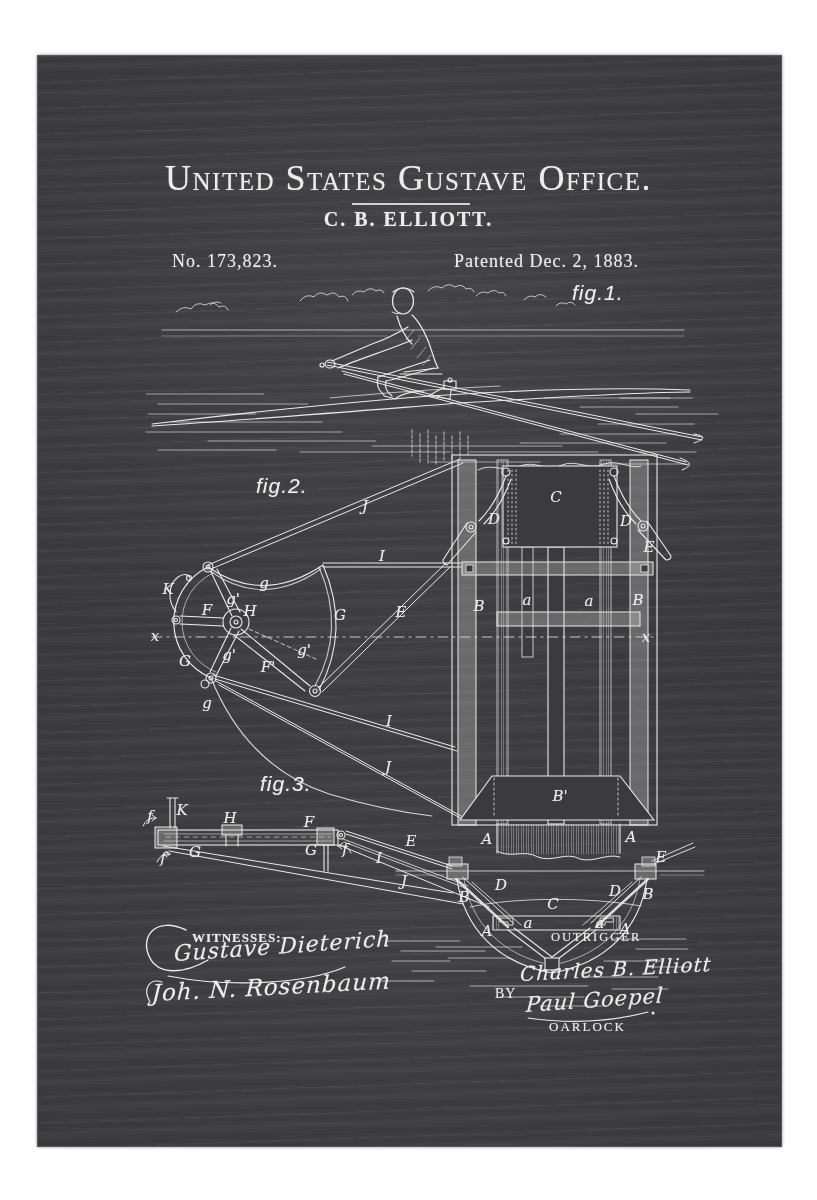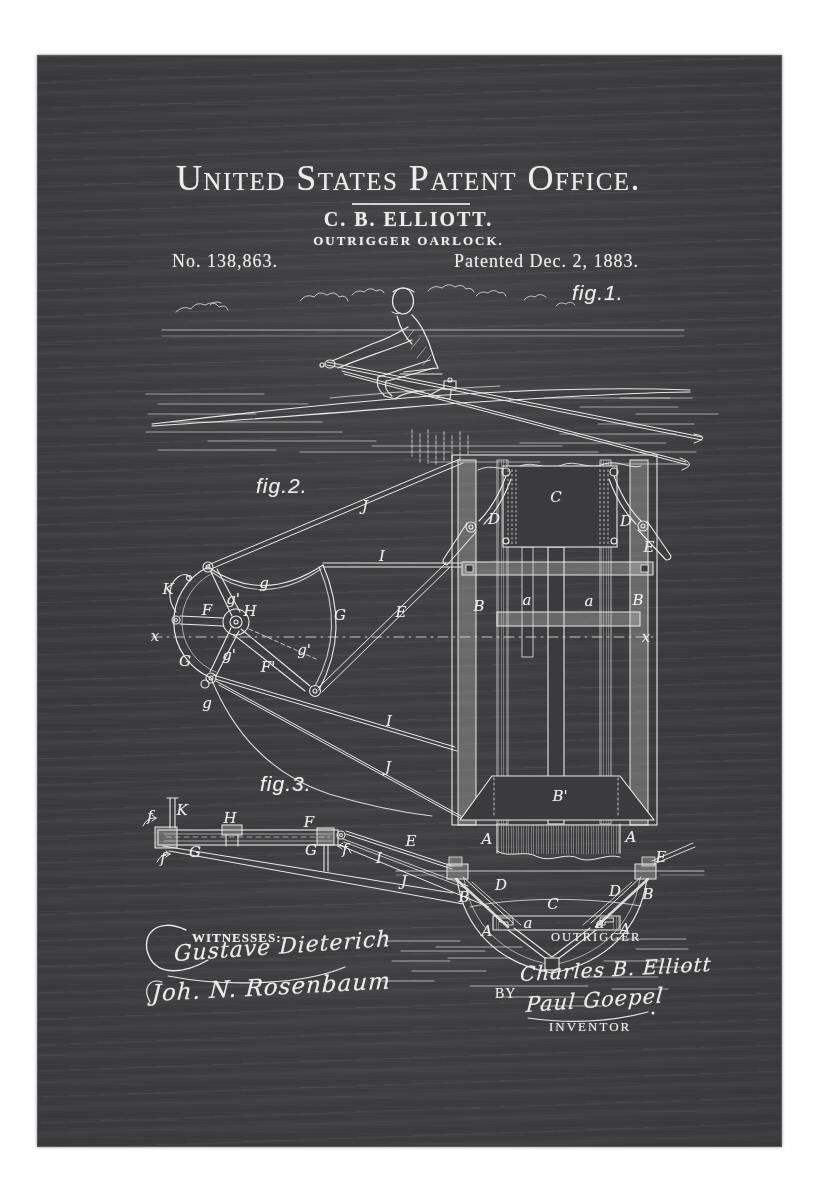--- a/index.html
+++ b/index.html
@@ -309,33 +309,32 @@
       <span class="part-label" style="left: 501px; top: 885px;">D</span>
       <span class="part-label" style="left: 553px; top: 904px;">C</span>
       <span class="part-label" style="left: 615px; top: 891px;">D</span>
       <span class="part-label" style="left: 648px; top: 894px;">B</span>
       <span class="part-label" style="left: 487px; top: 931px;">A</span>
       <span class="part-label" style="left: 528px; top: 923px;">a</span>
       <span class="part-label" style="left: 600px; top: 923px;">a</span>
       <span class="part-label" style="left: 625px; top: 929px;">A</span>
     </div>
 
-  <div class="chalk centered title">United States Patent Office.</div>
+  <div class="chalk centered title">United States Gustave Office.</div>
   <div class="title-underline"></div>
   <div class="chalk centered name-line">C. B. ELLIOTT.</div>
-  <div class="chalk centered subtitle">OUTRIGGER OARLOCK.</div>
-  <div class="chalk patent-no">No. 138,863.</div>
+  <div class="chalk patent-no">No. 173,823.</div>
   <div class="chalk patent-date">Patented Dec. 2, 1883.</div>
 
   <div class="chalk figlabel fig1">fig.1.</div>
   <div class="chalk figlabel fig2">fig.2.</div>
   <div class="chalk figlabel fig3">fig.3.</div>
 
   <div class="chalk witnesses-heading">WITNESSES:</div>
   <div class="chalk sig witness-sig-1">Gustave Dieterich</div>
   <div class="chalk sig witness-sig-2">Joh. N. Rosenbaum</div>
 
   <div class="chalk inventor-heading">OUTRIGGER</div>
   <div class="chalk sig inventor-sig">Charles B. Elliott</div>
   <div class="chalk by-label">BY</div>
   <div class="chalk sig attorney-sig">Paul Goepel</div>
-  <div class="chalk attorney-label">INVENTOR</div>
+  <div class="chalk attorney-label">OARLOCK</div>
 </div>
 
 </body></html>

